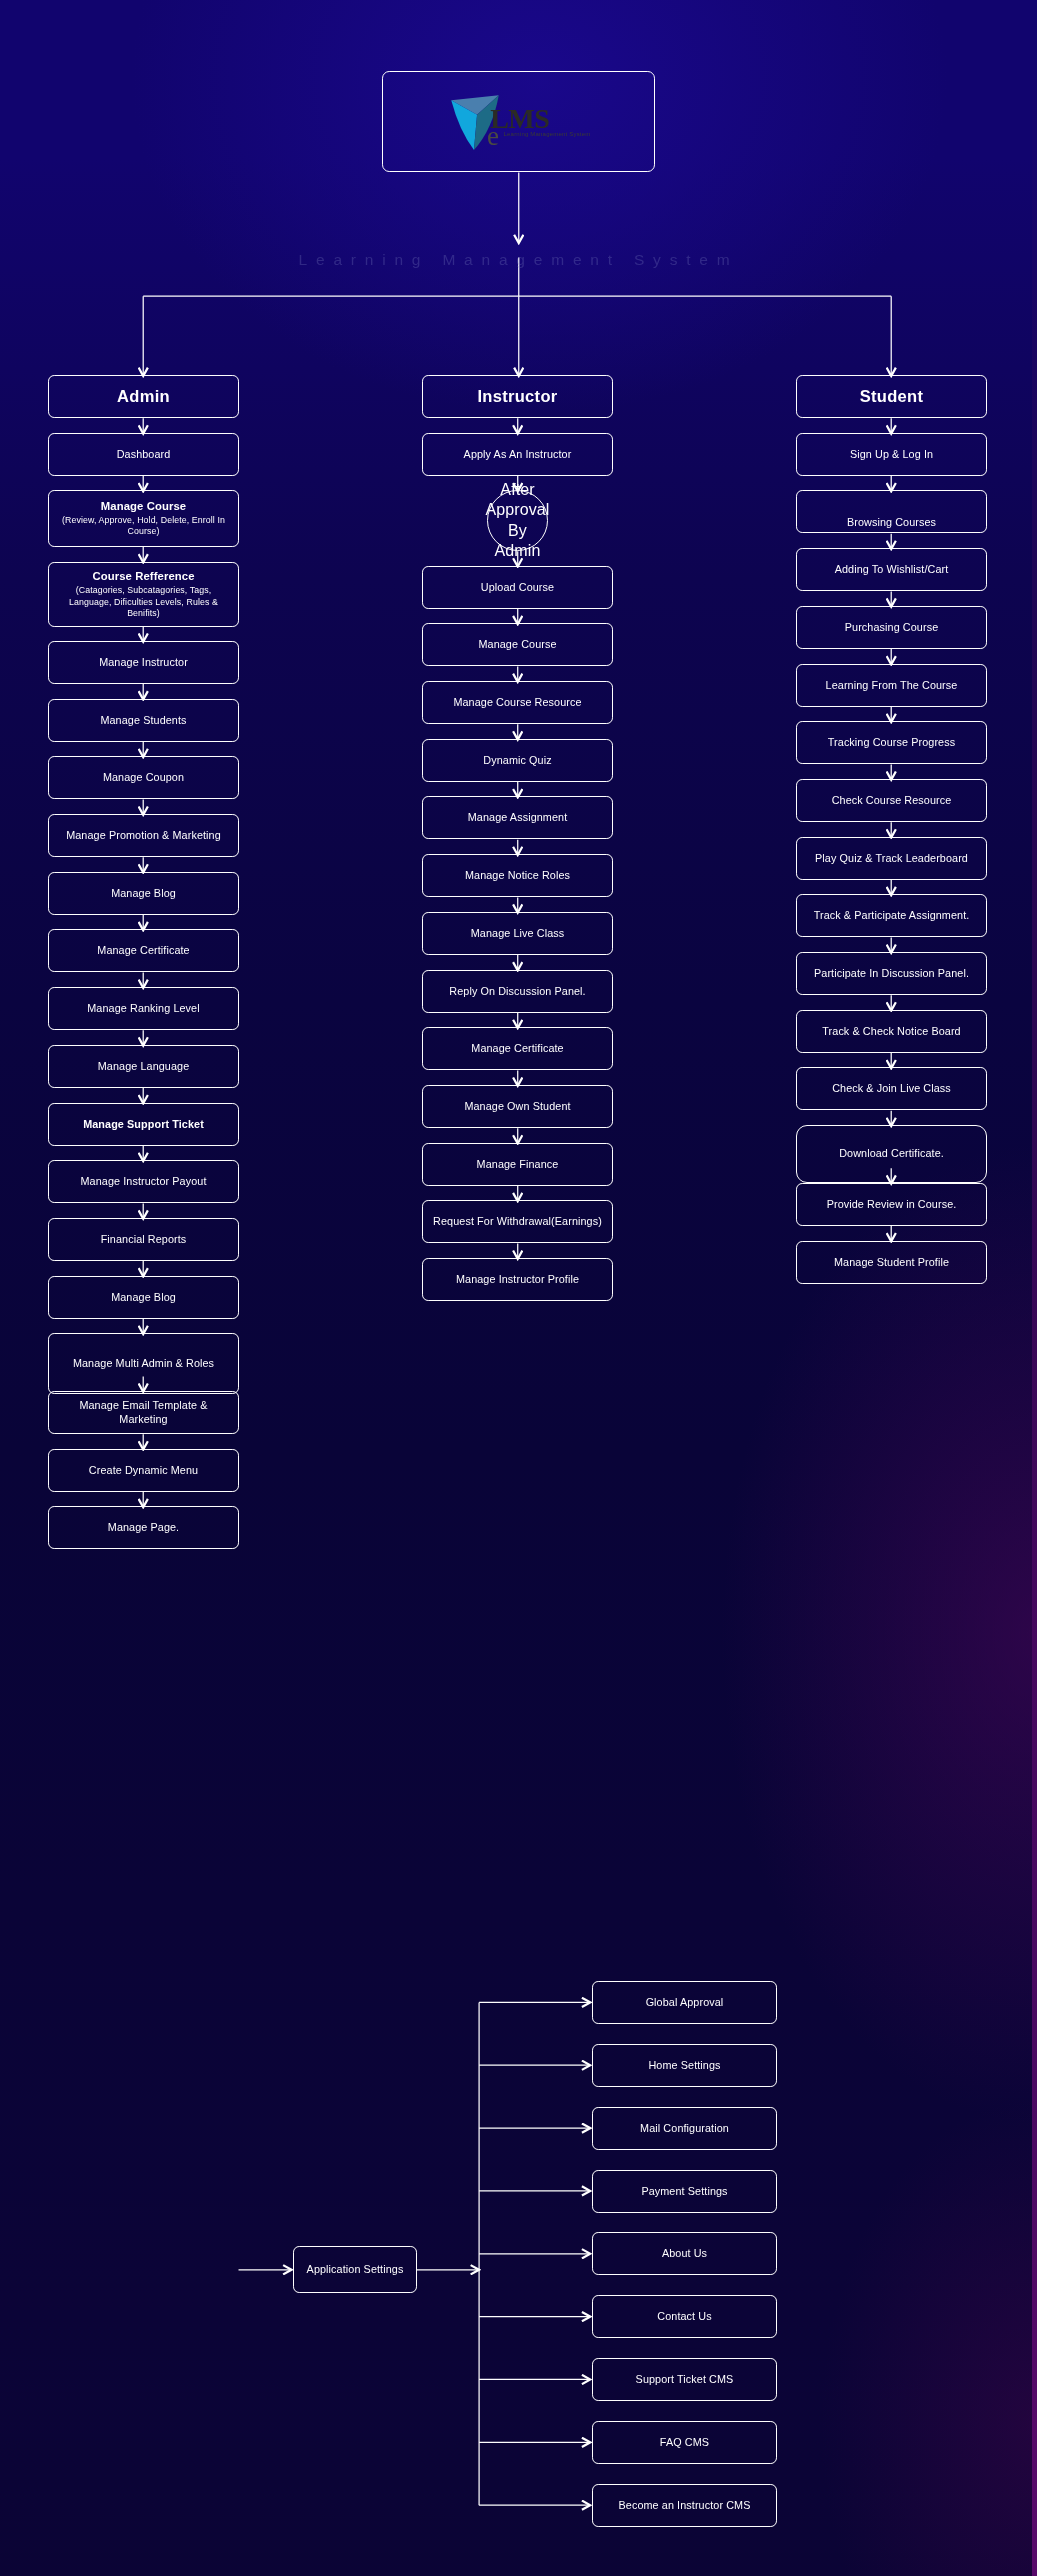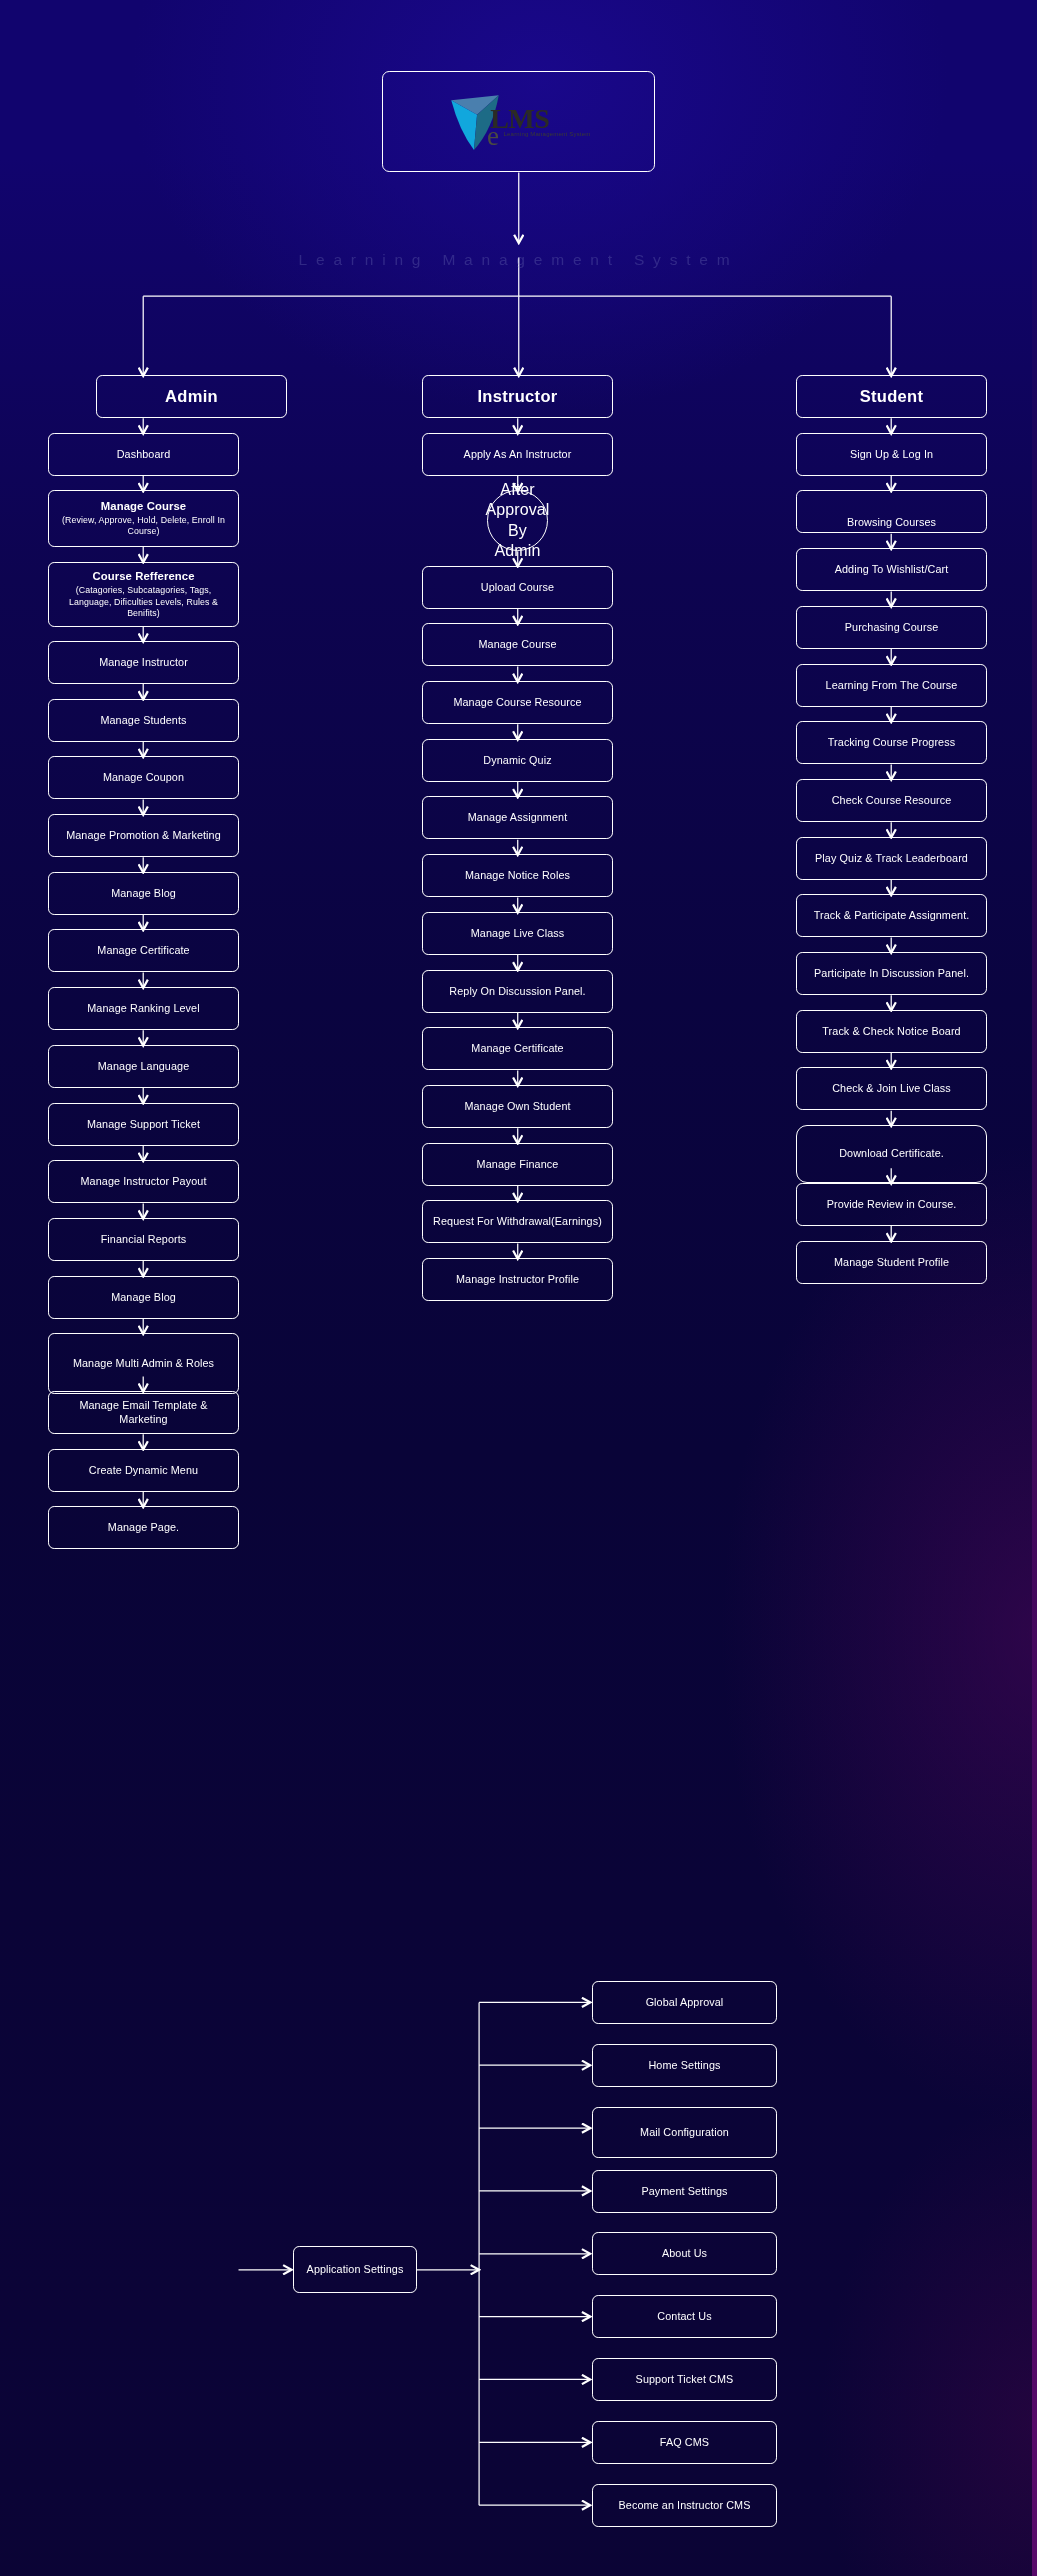--- a/index.html
+++ b/index.html
@@ -241,21 +241,21 @@
         <div id="logo-title">LMS</div>
         <div id="logo-e">e</div>
         <div id="logo-tag">Learning Management System</div>
       </div>
     </div>
   </div>
 
   <div id="wm">Learning Management System</div>
 
   <div id="nodes">
-      <div class="node role" style="left: 48px; top: 375px; width: 191px; height: 43px; margin-left: 48px;">
+      <div class="node role" style="left: 48px; top: 375px; width: 191px; height: 43px;">
         <span>Admin</span>
       </div>
       <div class="node small" style="left: 48px; top: 433px; width: 191px; height: 43px;">
         <span>Dashboard</span>
       </div>
       <div class="node small" style="left: 48px; top: 490px; width: 191px; height: 57px;">
         <div>
           <span class="hd">Manage Course</span>
           <span class="sub">(Review, Approve, Hold, Delete, Enroll In Course)</span>
         </div>
@@ -283,21 +283,21 @@
       </div>
       <div class="node small" style="left: 48px; top: 929px; width: 191px; height: 43px;">
         <span>Manage Certificate</span>
       </div>
       <div class="node small" style="left: 48px; top: 987px; width: 191px; height: 43px;">
         <span>Manage Ranking Level</span>
       </div>
       <div class="node small" style="left: 48px; top: 1045px; width: 191px; height: 43px;">
         <span>Manage Language</span>
       </div>
-      <div class="node small" style="left: 48px; top: 1103px; width: 191px; height: 43px;">
+      <div class="node small" style="left: 48px; top: 1103px; width: 191px; height: 43px; font-weight: bold;">
         <span>Manage Support Ticket</span>
       </div>
       <div class="node small" style="left: 48px; top: 1160px; width: 191px; height: 43px;">
         <span>Manage Instructor Payout</span>
       </div>
       <div class="node small" style="left: 48px; top: 1218px; width: 191px; height: 43px;">
         <span>Financial Reports</span>
       </div>
       <div class="node small" style="left: 48px; top: 1276px; width: 191px; height: 43px;">
         <span>Manage Blog</span>
@@ -412,21 +412,21 @@
       </div>
       <div class="node small" style="left: 293px; top: 2246px; width: 124px; height: 47px;">
         <span>Application Settings</span>
       </div>
       <div class="node small" style="left: 592px; top: 1981px; width: 185px; height: 43px;">
         <span>Global Approval</span>
       </div>
       <div class="node small" style="left: 592px; top: 2044px; width: 185px; height: 43px;">
         <span>Home Settings</span>
       </div>
-      <div class="node small" style="left: 592px; top: 2107px; width: 185px; height: 51px;">
+      <div class="node small" style="left: 592px; top: 2107px; width: 185px; height: 43px;">
         <span>Mail Configuration</span>
       </div>
       <div class="node small" style="left: 592px; top: 2170px; width: 185px; height: 43px;">
         <span>Payment Settings</span>
       </div>
       <div class="node small" style="left: 592px; top: 2232px; width: 185px; height: 43px;">
         <span>About Us</span>
       </div>
       <div class="node small" style="left: 592px; top: 2295px; width: 185px; height: 43px;">
         <span>Contact Us</span>

